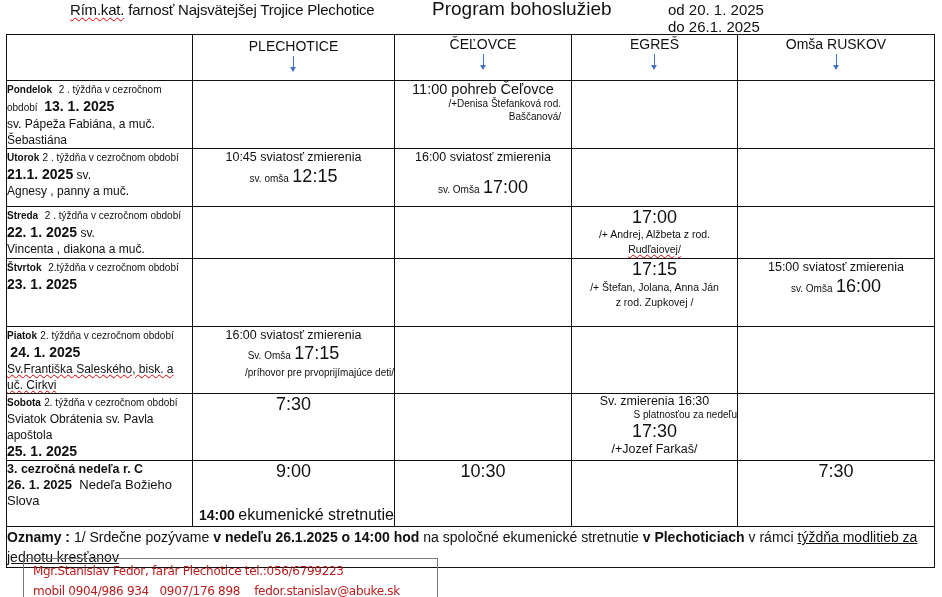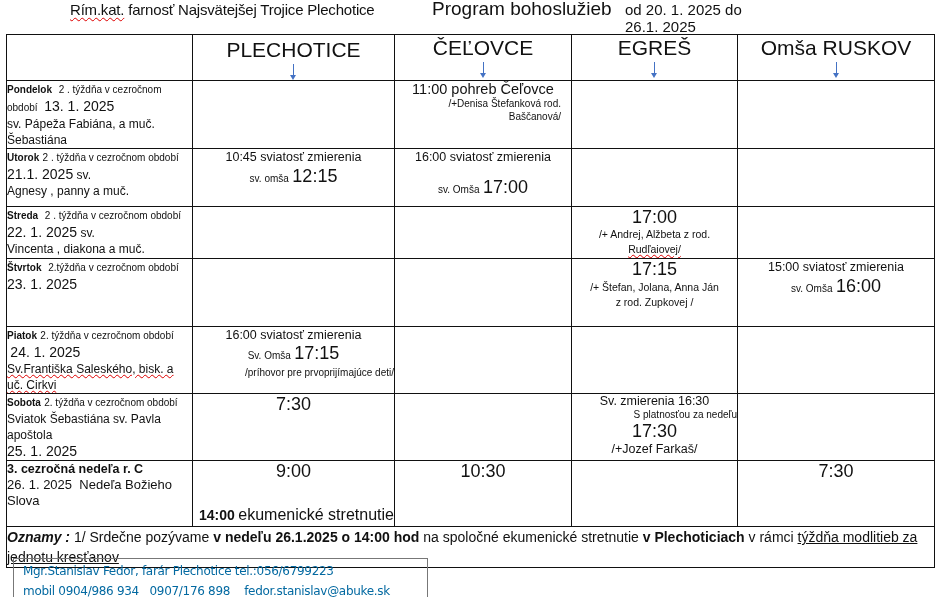--- a/index.html
+++ b/index.html
@@ -1,47 +1,47 @@
 <!DOCTYPE html>
 <html><head>
 <meta charset="utf-8">
 <style>
   html, body { margin:0; padding:0; background:#fff; }
   body { width:942px; height:597px; position:relative; overflow:hidden; font-family:"Liberation Sans", sans-serif; color:#111; }
   .hdr { position:absolute; top:0; left:0; width:776px; height:22px; }
   .hdr .parish { position:absolute; left:70px; top:1px; font-size:15px; letter-spacing:-0.2px; }
   .hdr .parish .sq { text-decoration: underline wavy #d00; text-decoration-thickness:1px; text-underline-offset:2px; }
   .hdr .title { position:absolute; left:432px; top:-2px; font-size:19px; }
-  .hdr .range { position:absolute; left:625px; top:1px; font-size:15px; }
+  .hdr .range { position:absolute; left:668px; top:1px; font-size:15px; }
 
   .grid { position:absolute; left:6px; top:34px; border-collapse:collapse; table-layout:fixed; }
   .grid td { border:1.5px solid #111; padding:0; vertical-align:top; overflow:hidden; }
-  .colhead { text-align:center; font-size:21px; position:relative; }
+  .colhead { text-align:center; font-size:14px; position:relative; }
   .colhead .nm { display:block; margin-top:3px; }
   .colhead .arrow { display:block; margin:2px auto 0; width:1px; height:12px; background:#4472c4; position:relative; }
   .colhead .arrow::after { content:""; position:absolute; left:-3px; bottom:-4px; border-left:3.5px solid transparent; border-right:3.5px solid transparent; border-top:5px solid #4472c4; }
 
   .day { padding:2px 4px 0 7px; font-size:12px; line-height:16px; }
   .day .dn { font-weight:bold; font-size:10px; }
   .day .sm { font-size:10px; }
-  .day .dt { font-weight:normal; font-size:14px; }
+  .day .dt { font-weight:bold; font-size:14px; }
   .day .sq { text-decoration: underline wavy #d00; text-decoration-thickness:1px; }
 
   .cell { text-align:center; font-size:12.5px; line-height:16px; padding-top:2px; }
   .cell .big { font-size:18px; }
   .cell .sm { font-size:10px;text-align:right; }
   .cell .xs { font-size:10.5px; }
   .cell .sq { text-decoration: underline wavy #d00; text-decoration-thickness:1px; text-underline-offset:1px; }
 
   .oznamy { padding:3px 7px; font-size:14px; line-height:20px; }
-  .oznamy .lbl { font-weight:bold; font-style:italic; }
+  .oznamy .lbl { font-weight:bold; }
   .oznamy b { font-weight:bold; }
   .oznamy u { text-decoration:underline; }
 
-  .contact { position:absolute; left:13px; top:558px; width:413px; height:39px; border-left:1px solid #777; border-right:1px solid #777; border-top:1px solid #777; font-family:"DejaVu Sans", sans-serif; font-size:12px; color:#0369a1; }
+  .contact { position:absolute; left:23px; top:558px; width:413px; height:39px; border-left:1px solid #777; border-right:1px solid #777; border-top:1px solid #777; font-family:"DejaVu Sans", sans-serif; font-size:12px; color:#b91c1c; }
   .contact .l1 { position:absolute; left:9px; top:5px; letter-spacing:-0.3px; }
   .contact .l2 { position:absolute; left:9px; top:25px; letter-spacing:-0.3px; white-space:pre; }
 </style>
 </head>
 <body>
 
 <div class="hdr">
   <span class="parish"><span class="sq">Rím.kat.</span><span> farnosť Najsvätejšej Trojice Plechotice</span></span>
   <span class="title">Program bohoslužieb</span>
   <span class="range">od  20. 1. 2025 do 26.1. 2025</span>
@@ -149,21 +149,21 @@
       <div style="line-height:20px"><span class="sm">Sv. Omša</span> <span class="big">17:15</span></div>
       <div class="sm" style="line-height:13px">/príhovor pre  prvoprijímajúce deti/</div>
     </td>
     <td></td>
     <td></td>
     <td></td>
   </tr>
 
   <tr style="height:66px">
     <td class="day">
-      <span class="dn">Sobota</span> <span class="sm">2. týždňa v cezročnom období</span> <span>Sviatok Šebastiána sv. Pavla apoštola</span><br>
+      <span class="dn">Sobota</span> <span class="sm">2. týždňa v cezročnom období</span> <span>Sviatok Obrátenia sv. Pavla apoštola</span><br>
       <span class="dt">25. 1. 2025</span>
     </td>
     <td class="cell">
       <div class="big" style="line-height:20px">7:30</div>
     </td>
     <td></td>
     <td class="cell">
       <div style="line-height:14px">Sv. zmierenia 16:30</div>
       <div class="sm" style="line-height:13px">S platnosťou za nedeľu</div>
       <div class="big" style="line-height:20px">17:30</div>

